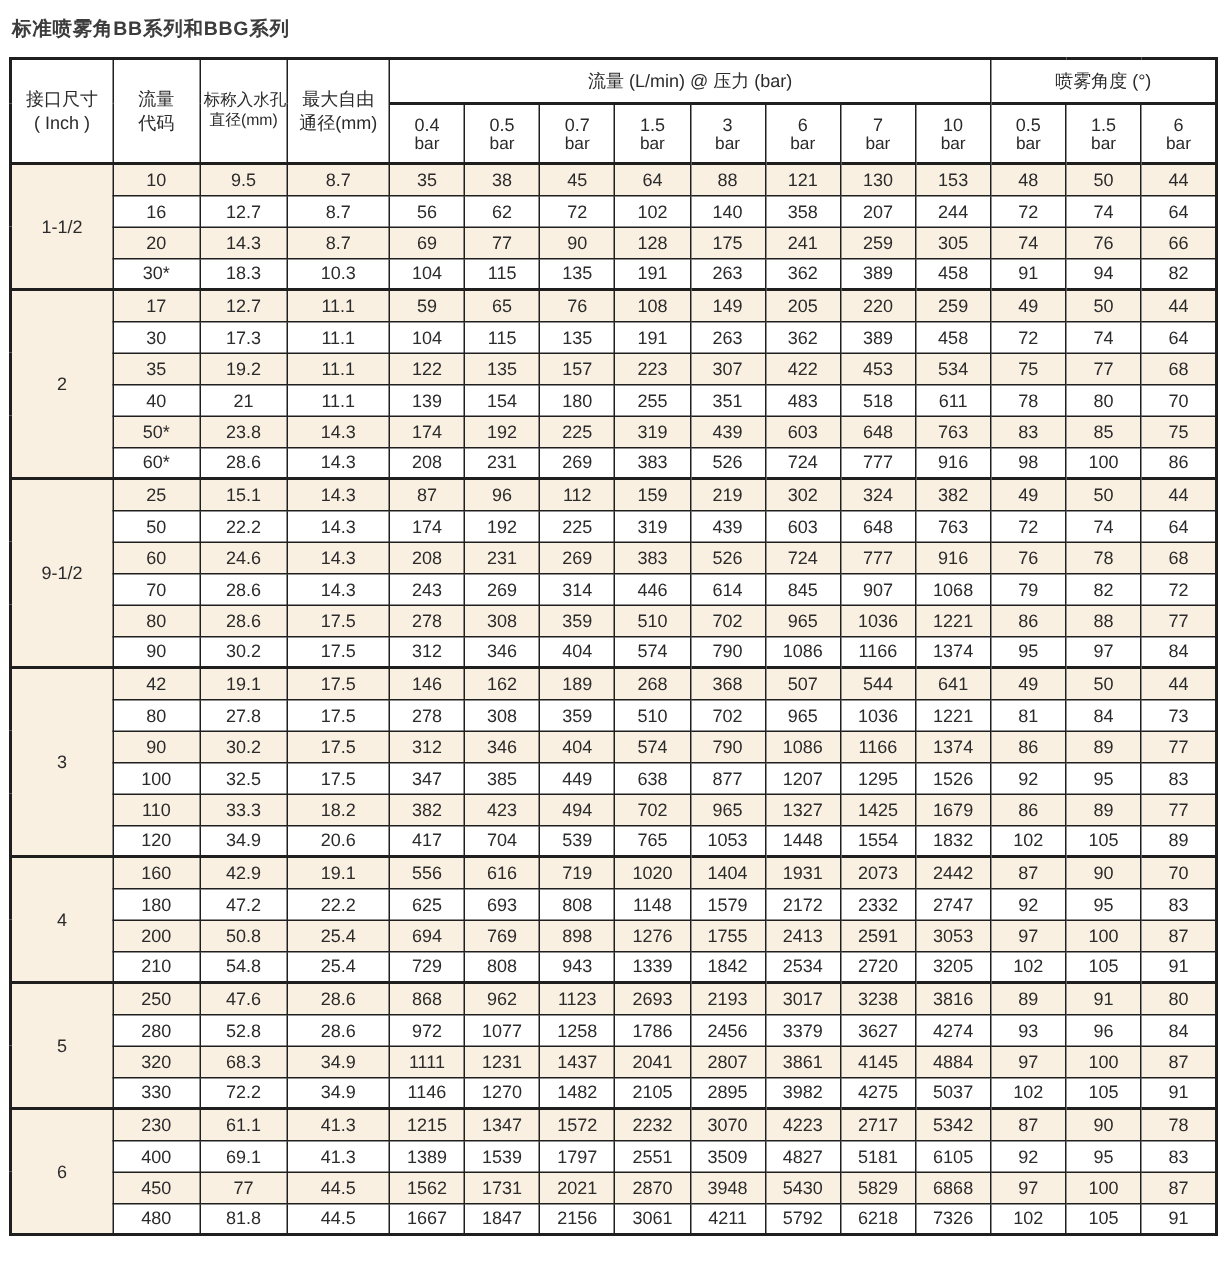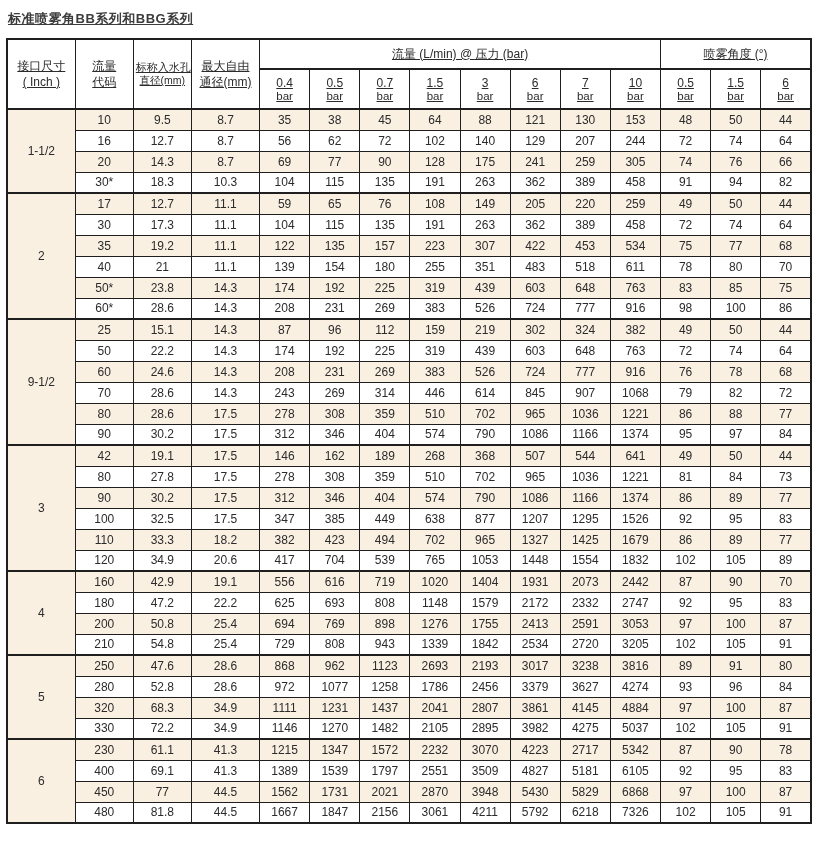--- a/index.html
+++ b/index.html
@@ -13,40 +13,39 @@
     width: 816px;
     height: 844px;
     padding: 8px 4px 4px 6px;
   }
   .doc-title {
     font-size: 13px;
     font-weight: bold;
     color: #3c3c3c;
     margin: 2px 0 10px 2px;
     letter-spacing: 0.5px;
-    text-decoration: underline;
   }
   table.spec {
     border-collapse: collapse;
     width: 806px;
     table-layout: fixed;
   }
   table.spec th, table.spec td {
     border: 1px solid #1f1f1f;
     text-align: center;
     vertical-align: middle;
     font-size: 12px;
     color: #2b2b2b;
     padding: 1px 2px;
     overflow: hidden;
     white-space: nowrap;
   }
   
   table.spec { border: 2px solid #1f1f1f; }
-  table.spec thead th { border-bottom-width: 2px; text-decoration: underline; }
+  table.spec thead th { border-bottom-width: 2px; }
   table.spec thead tr.group-head th { font-weight: normal; }
   tr.group-start td { border-top: 2px solid #1f1f1f; }
   th.col-size, th.col-code, th.col-inlet, th.col-passage {
     border-bottom: 2px solid #1f1f1f;
   }
   .hdr-two-line { line-height: 1.35; font-weight: normal; }
   .hdr-small { font-size: 10.5px; line-height: 1.3; font-weight: normal; }
   thead tr.sub-head th { height: 40px; font-weight: normal; }
   thead tr.group-head th { height: 30px; }
   tbody td { height: 21px; }
@@ -167,21 +166,21 @@
         </tr>
         <tr>
           <td>16</td>
           <td>12.7</td>
           <td>8.7</td>
           <td>56</td>
           <td>62</td>
           <td>72</td>
           <td>102</td>
           <td>140</td>
-          <td>129</td>
+          <td>358</td>
           <td>207</td>
           <td>244</td>
           <td>72</td>
           <td>74</td>
           <td>64</td>
         </tr>
         <tr class="shaded">
           <td>20</td>
           <td>14.3</td>
           <td>8.7</td>

